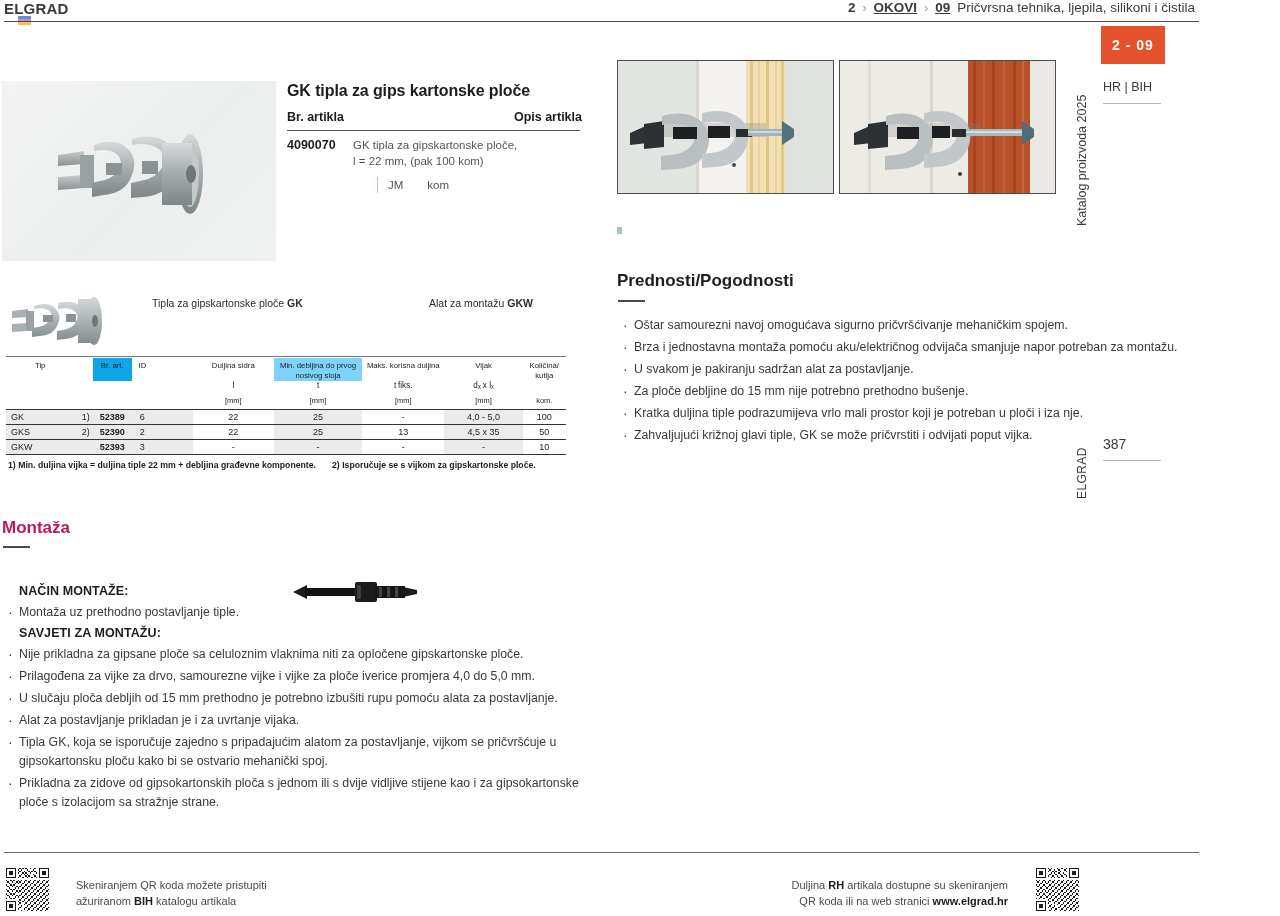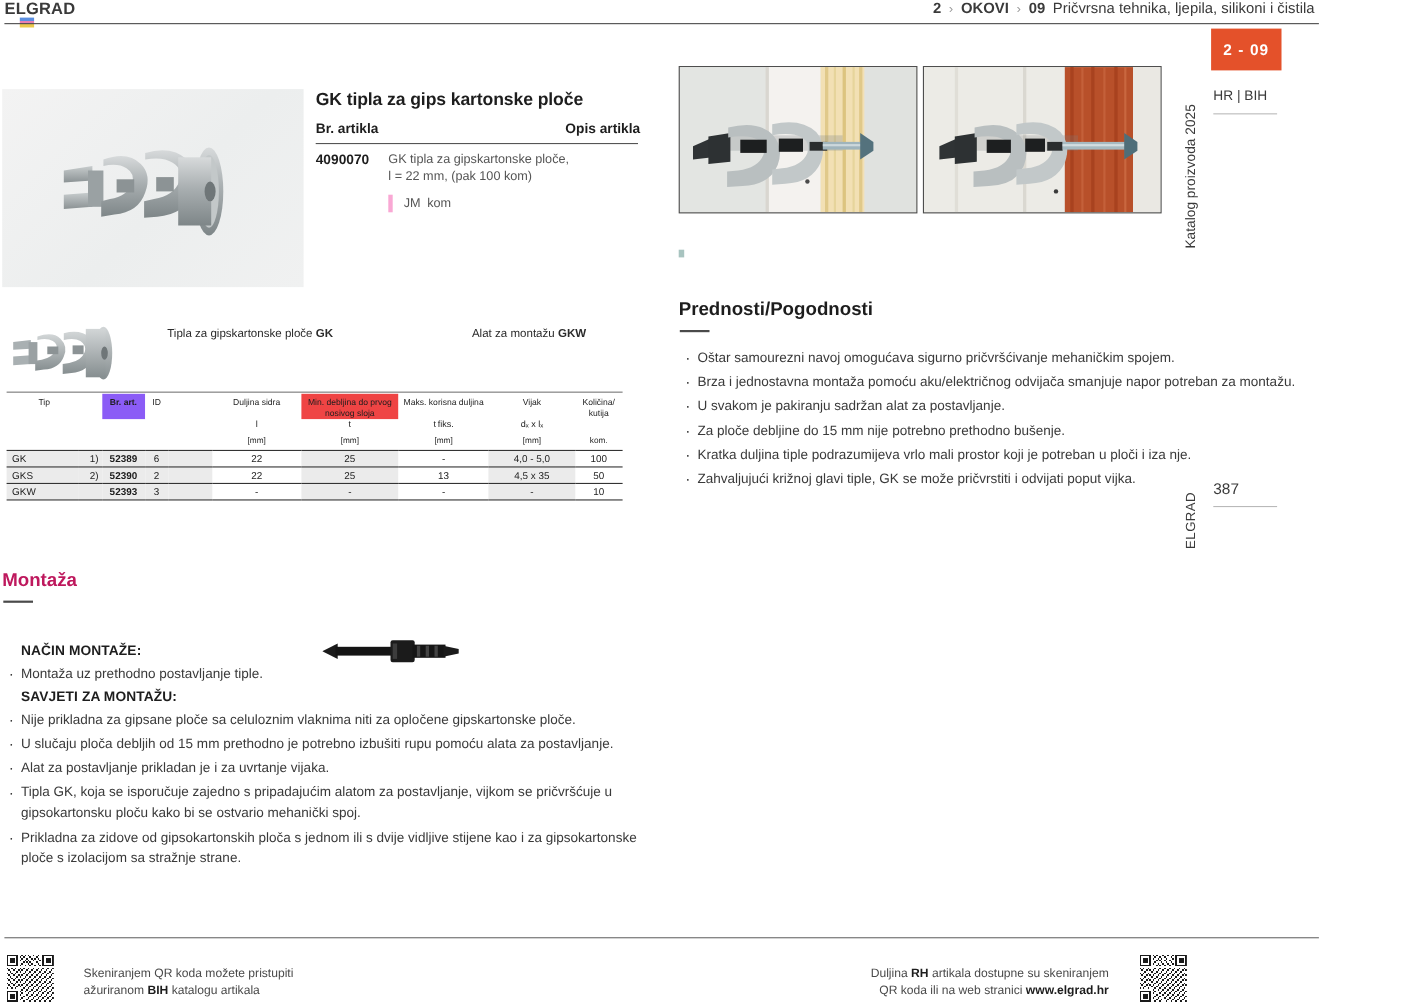--- a/index.html
+++ b/index.html
@@ -24,21 +24,21 @@
   }
   .hdr-rule { position: absolute; left: 4px; top: 21px; width: 1195px; height: 1px; background: #4a4a4a; }
 
   .crumbs {
     position: absolute; right: 85px; top: 0px;
     font-size: 13.5px; color: #3a3a3a; white-space: nowrap;
     display: flex; align-items: baseline; gap: 7px;
   }
   .crumbs .num { font-weight: bold; }
   .crumbs .sep { color: #9a9a9a; font-size: 12px; }
-  .crumbs .strong { font-weight: bold; }
+  .crumbs .strong { font-weight: bold; text-decoration: underline; }
   .crumbs .norm { font-weight: normal; }
 
   
   .rail { position: absolute; right: 0; top: 26px; width: 80px; height: 500px; }
   .rail-tab {
     position: absolute; left: 36px; top: 0px; width: 64px; height: 38px;
     background: #e4512a; color: #fff; font-size: 14px; font-weight: bold;
     letter-spacing: 1px; display: flex; align-items: center; justify-content: center;
   }
   .rail-lang {
@@ -74,21 +74,21 @@
     position: absolute; left: 287px; top: 82px;
     font-size: 16px; font-weight: bold; color: #1d1d1d; letter-spacing: -.1px;
   }
   .art-tbl { position: absolute; left: 287px; top: 110px; width: 295px; }
   .art-head { display: flex; font-size: 12.5px; font-weight: bold; color: #1d1d1d; padding-bottom: 6px; justify-content: space-between; }
   .art-head .c1 { width: 66px; }
   .art-rule { width: 293px; height: 1px; background: #555; }
   .art-row { display: flex; padding-top: 7px; }
   .art-code { width: 66px; font-size: 12.5px; font-weight: bold; color: #1d1d1d; }
   .art-desc { font-size: 11.5px; color: #555; line-height: 1.35; }
-  .jm-box { margin-left: 66px; margin-top: 8px; border-left: 4px solid #f9a8d4; padding: 2px 0 2px 10px; display: flex; gap: 6px; }
+  .jm-box { margin-left: 90px; margin-top: 8px; border-left: 1px solid #f9a8d4; padding: 2px 0 2px 10px; display: flex; gap: 24px; }
   .jm-box span { font-size: 11.5px; color: #555; }
 
   
   .diagram { position: absolute; left: 2px; top: 285px; width: 580px; height: 70px; }
   .d-anchor { position: absolute; left: 8px; top: 8px; }
   .d-lbl1 { position: absolute; left: 152px; top: 297px; font-size: 10.5px; color: #2b2b2b; }
   .d-lbl1 b { font-weight: bold; }
   .d-tool { position: absolute; left: 291px; top: 295px; }
   .d-lbl2 { position: absolute; left: 429px; top: 297px; font-size: 10.5px; color: #2b2b2b; }
   .d-lbl2 b { font-weight: bold; }
@@ -269,25 +269,25 @@
   </div>
   <div class="d-lbl1"><span>Tipla za gipskartonske ploče </span><b>GK</b></div>
   <div class="d-lbl2"><span>Alat za montažu </span><b>GKW</b></div>
 
   <div class="spec-topline"></div>
   <table class="spec">
     <thead>
       <tr>
         <td class="t-tip hcap" style="background:#fff;text-align:center">Tip</td>
         <td class="t-note hcap" style="background:#fff"></td>
-        <td class="t-art hcap" style="background:#8b5cf6;font-weight:bold">Br. art.</td>
+        <td class="t-art hcap" style="background:#0ea5e9;font-weight:normal">Br. art.</td>
         <td class="t-id hcap" style="background:#fff">ID</td>
         <td class="t-gap hcap" style="background:#fff"></td>
         <td class="t-l hcap">Duljina sidra</td>
-        <td class="t-t hcap" style="background:#ef4444">Min. debljina do prvog nosivog sloja</td>
+        <td class="t-t hcap" style="background:#7dd3fc">Min. debljina do prvog nosivog sloja</td>
         <td class="t-fix hcap">Maks. korisna duljina</td>
         <td class="t-v hcap" style="background:#fff">Vijak</td>
         <td class="t-q hcap">Količina/ kutija</td>
       </tr>
       <tr>
         <td class="hsym"></td>
           <td class="hsym"></td>
           <td class="hsym"></td>
           <td class="hsym"></td>
           <td class="hsym"></td>
@@ -342,31 +342,36 @@
         <td class="t-id">3</td>
         <td class="t-gap"></td>
         <td class="t-l">-</td>
         <td class="t-t">-</td>
         <td class="t-fix">-</td>
         <td class="t-v">-</td>
         <td class="t-q">10</td>
       </tr>
     </tbody>
   </table>
+  <div class="spec-foot">
+    <div class="f1">1) Min. duljina vijka = duljina tiple 22 mm + debljina građevne komponente.</div>
+    <div>2) Isporučuje se s vijkom za gipskartonske ploče.</div>
+  </div>
 
   <div class="montaza-h">Montaža</div>
   <div class="montaza-u"></div>
   <div class="montaza-body">
     <div class="sub-h">NAČIN MONTAŽE:</div>
     <ul class="bullets">
       <li>Montaža uz prethodno postavljanje tiple.</li>
     </ul>
     <div class="sub-h">SAVJETI ZA MONTAŽU:</div>
     <ul class="bullets">
       <li>Nije prikladna za gipsane ploče sa celuloznim vlaknima niti za opločene gipskartonske ploče.</li>
+      <li>Prilagođena za vijke za drvo, samourezne vijke i vijke za ploče iverice promjera 4,0 do 5,0 mm.</li>
       <li>U slučaju ploča debljih od 15 mm prethodno je potrebno izbušiti rupu pomoću alata za postavljanje.</li>
       <li>Alat za postavljanje prikladan je i za uvrtanje vijaka.</li>
       <li>Tipla GK, koja se isporučuje zajedno s pripadajućim alatom za postavljanje, vijkom se pričvršćuje u gipsokartonsku ploču kako bi se ostvario mehanički spoj.</li>
       <li>Prikladna za zidove od gipsokartonskih ploča s jednom ili s dvije vidljive stijene kao i za gipsokartonske ploče s izolacijom sa stražnje strane.</li>
     </ul>
   </div>
 
   <div class="photo-row">
     <div class="photo">
       <svg width="215" height="132" viewBox="0 0 215 132">

